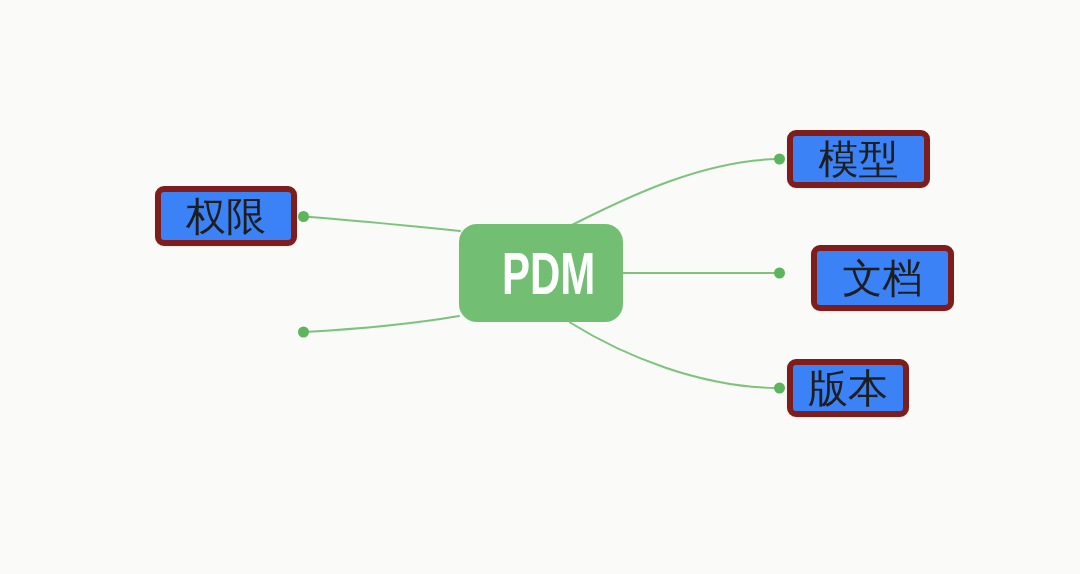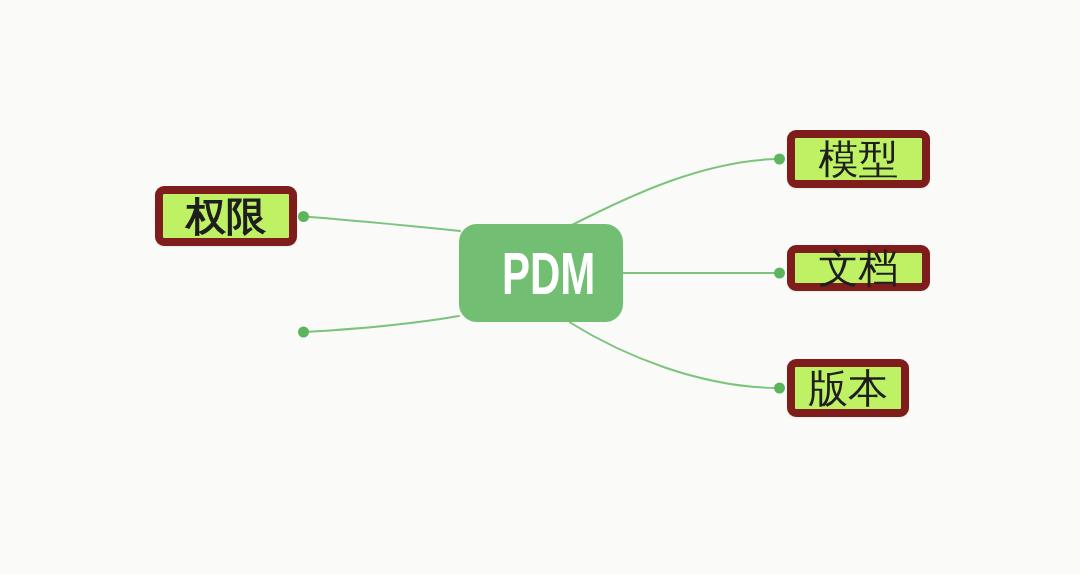--- a/index.html
+++ b/index.html
@@ -17,22 +17,22 @@
   .connector-layer{
     position:absolute;
     left:0;top:0;
     width:1080px;height:574px;
   }
   .topic{
     position:absolute;
     display:flex;
     align-items:center;
     justify-content:center;
-    background:#bef264;
-    border:8px solid #7f1d1d;
+    background:#3b82f6;
+    border:6px solid #7f1d1d;
     border-radius:9px;
     box-sizing:border-box;
     box-shadow:0 1px 2px rgba(110,175,110,0.18);
     font-size:40px;
     color:#1e1e1e;
     cursor:default;
     user-select:none;
     white-space:nowrap;
   }
   .topic-root{
@@ -44,24 +44,24 @@
     color:#ffffff;
     padding-left:16px;
   }
   .topic-root .root-label{
     font-size:60px;
     font-weight:bold;
     transform:scaleX(0.70);
     transform-origin:center;
     letter-spacing:0;
   }
-  .t-permission{left:155px;top:186px;width:142px;height:60px;font-weight:bold;}
+  .t-permission{left:155px;top:186px;width:142px;height:60px;}
   .t-process  {left:155px;top:303px;width:142px;height:58px;}
   .t-model    {left:787px;top:130px;width:143px;height:58px;}
-  .t-document {left:787px;top:245px;width:143px;height:46px;}
+  .t-document {left:811px;top:245px;width:143px;height:66px;}
   .t-version  {left:787px;top:359px;width:122px;height:58px;}
 </style>
 </head>
 <body>
 
 <div class="canvas">
 
   <svg class="connector-layer" viewBox="0 0 1080 574" xmlns="http://www.w3.org/2000/svg">
 
     <path d="M 304 216.5 Q 395 224 460 231" fill="none" stroke-width="2" stroke-linecap="round" stroke="#7cc47c"></path>

